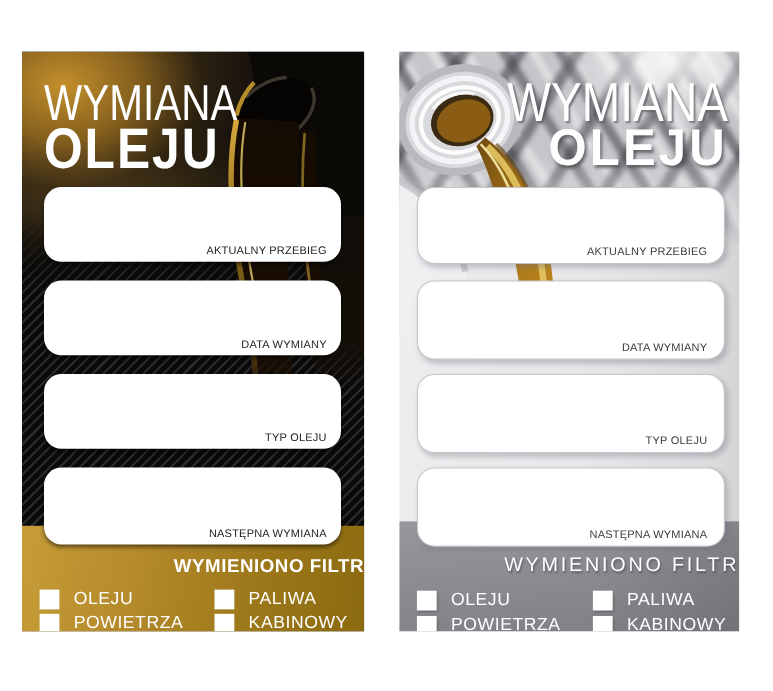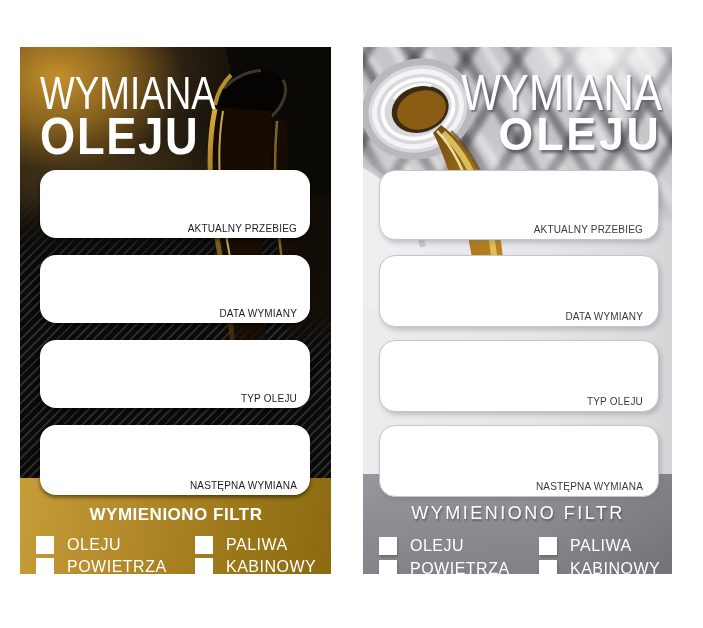--- a/index.html
+++ b/index.html
@@ -48,21 +48,21 @@
   .s1 .f0{top:123px;height:68px;} .s1 .f1{top:208px;height:70px;} .s1 .f2{top:293px;height:70px;} .s1 .f3{top:378px;height:70px;}
   .flabel{position:absolute;bottom:4px;font-size:10px;color:#1c1c1c;letter-spacing:.2px;white-space:nowrap;}
   .s0 .flabel{right:13px;} .s1 .flabel{right:15px;color:#3a3a3e;}
 
   
   .band{position:absolute;left:0;right:0;z-index:2;}
   .s0 .band{top:431px;height:120px;background:linear-gradient(102deg,#c79d38 0%,#b3892a 35%,#9a7618 70%,#8a6a10 100%);}
   .s1 .band{top:427px;height:123px;background:
       linear-gradient(90deg, rgba(0,0,0,0) 55%, rgba(0,0,0,.10) 100%),
       linear-gradient(175deg,#97979d 0%,#88888e 50%,#7a7a80 100%);}
-  .band-title{position:absolute;left:1px;right:0;text-align:center;color:#ffffff;white-space:nowrap;}
+  .band-title{position:absolute;left:1px;right:0;text-align:right;color:#ffffff;white-space:nowrap;}
   .s0 .band-title{top:27px;font-size:17px;font-weight:700;letter-spacing:.5px;}
   .s1 .band-title{top:29px;font-size:18px;font-weight:400;letter-spacing:2.5px;text-shadow:1px 2px 2px rgba(55,55,62,.55);}
   .filters{position:absolute;left:16px;right:6px;display:grid;}
   .s0 .filters{top:58px;grid-template-columns:159px auto;row-gap:4px;}
   .s1 .filters{top:63px;grid-template-columns:160px auto;row-gap:5px;}
   .fitem{display:flex;align-items:center;height:18px;}
   .fitem .sq{width:18px;height:18px;background:#ffffff;flex:0 0 18px;}
   .s1 .fitem .sq{box-shadow:1px 2px 2px rgba(60,60,66,.35);}
   .fitem .olabel{color:#ffffff;font-size:16px;letter-spacing:.5px;white-space:nowrap;}
   .s0 .fitem .olabel{margin-left:13px;} .s1 .fitem .olabel{margin-left:13px;}

